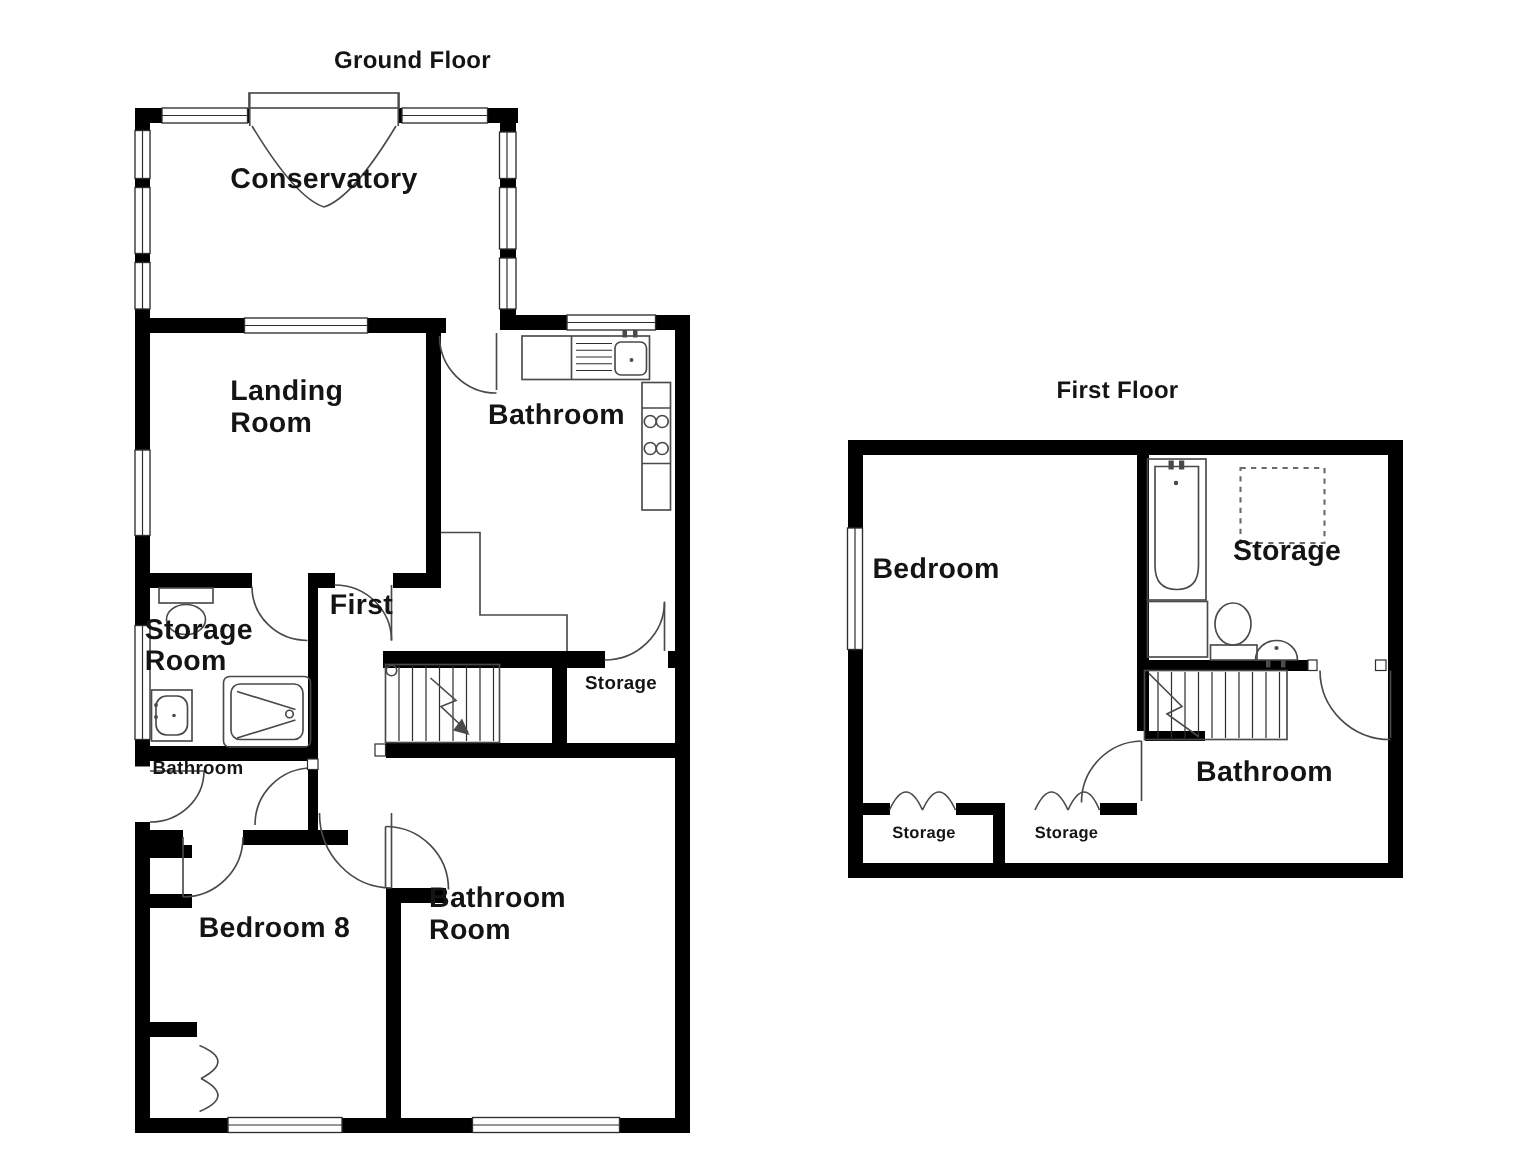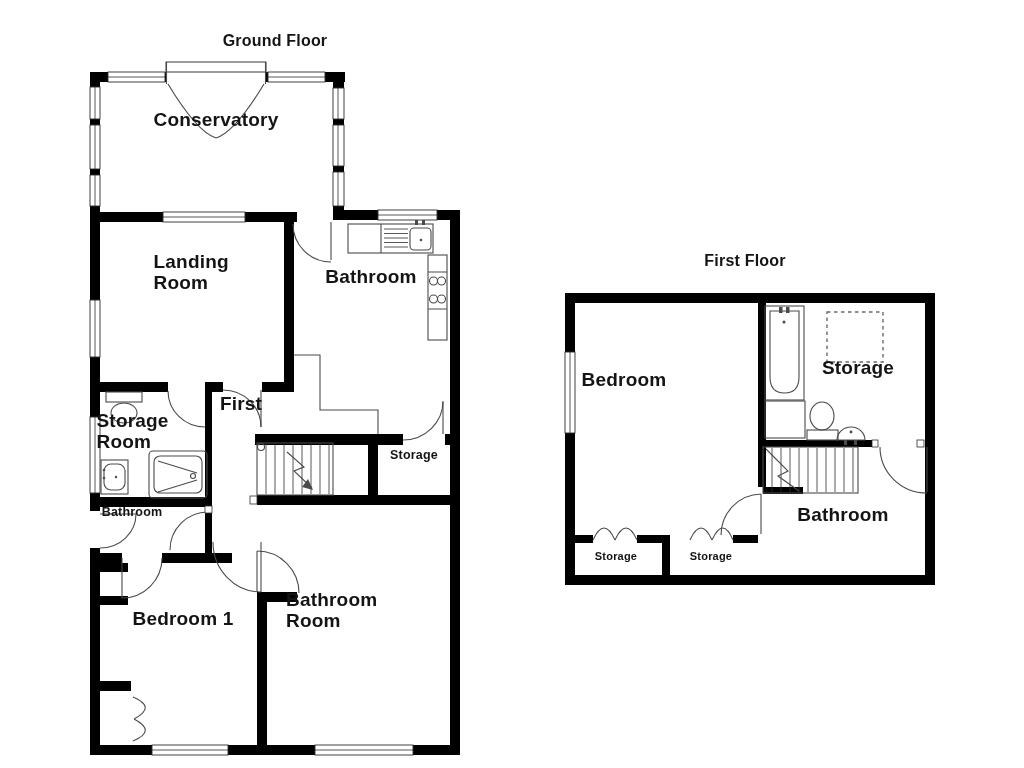--- a/index.html
+++ b/index.html
@@ -267,21 +267,21 @@
 </svg>
 
 <div class="lbl fs16" style="left:275px;top:41px">Ground Floor</div>
 <div class="lbl fs15" style="left:216px;top:120px">Conservatory</div>
 <div class="lbl fs15 wrap" style="left:196px;top:272px;width:85px">Landing Room</div>
 <div class="lbl fs15" style="left:371px;top:277px">Bathroom</div>
 <div class="lbl fs15" style="left:241px;top:404px">First</div>
 <div class="lbl fs15 wrap" style="left:144px;top:431px;width:95px">Storage Room</div>
 <div class="lbl fs12" style="left:414px;top:455px">Storage</div>
 <div class="lbl fs12" style="left:132px;top:512px">Bathroom</div>
-<div class="lbl fs15" style="left:183px;top:619px">Bedroom 1</div>
+<div class="lbl fs15" style="left:183px;top:619px">Bedroom 8</div>
 <div class="lbl fs15 wrap" style="left:351px;top:610px;width:130px">Bathroom Room</div>
 
 <div class="lbl fs16" style="left:745px;top:261px">First Floor</div>
 <div class="lbl fs15" style="left:624px;top:380px">Bedroom</div>
 <div class="lbl fs15" style="left:858px;top:368px">Storage</div>
 <div class="lbl fs15" style="left:843px;top:515px">Bathroom</div>
 <div class="lbl fs11" style="left:616px;top:556px">Storage</div>
 <div class="lbl fs11" style="left:711px;top:556px">Storage</div>
 
 </body></html>

